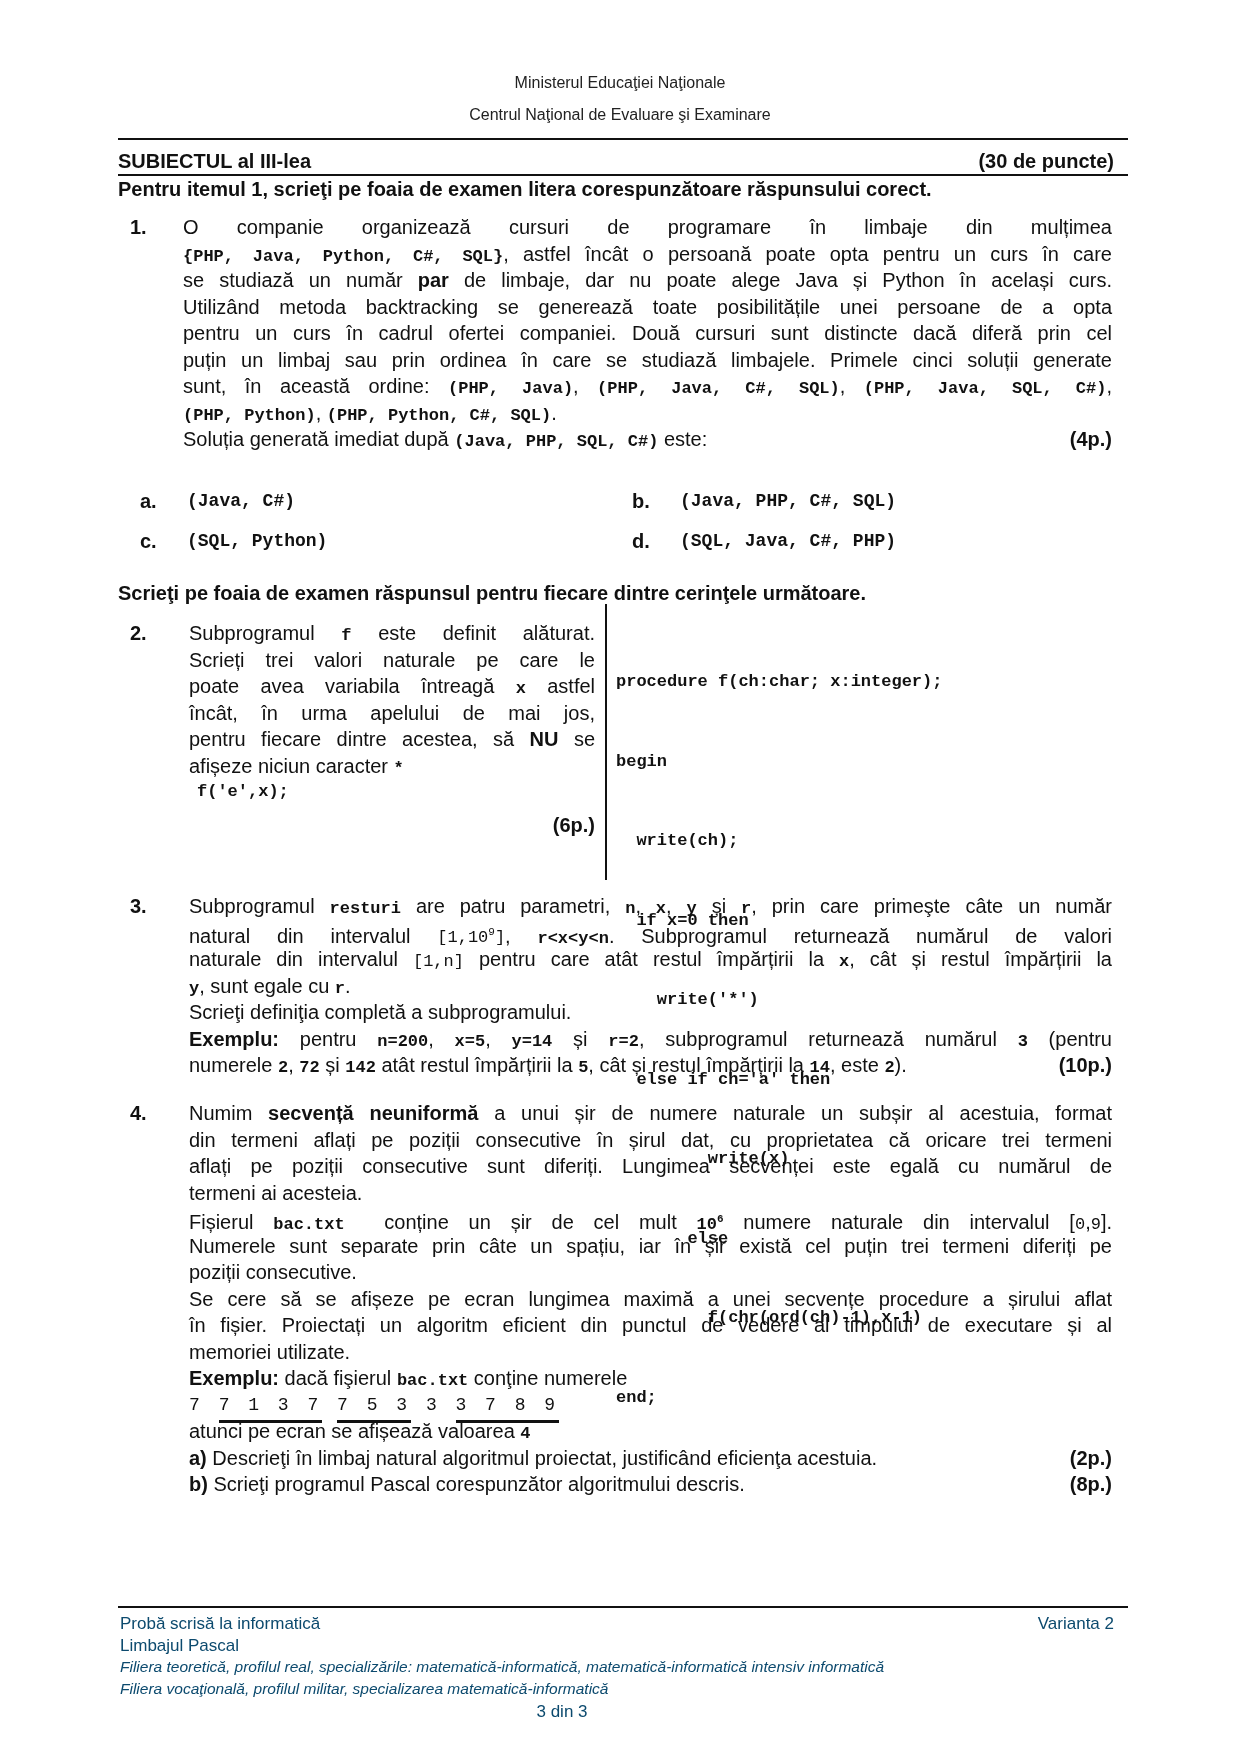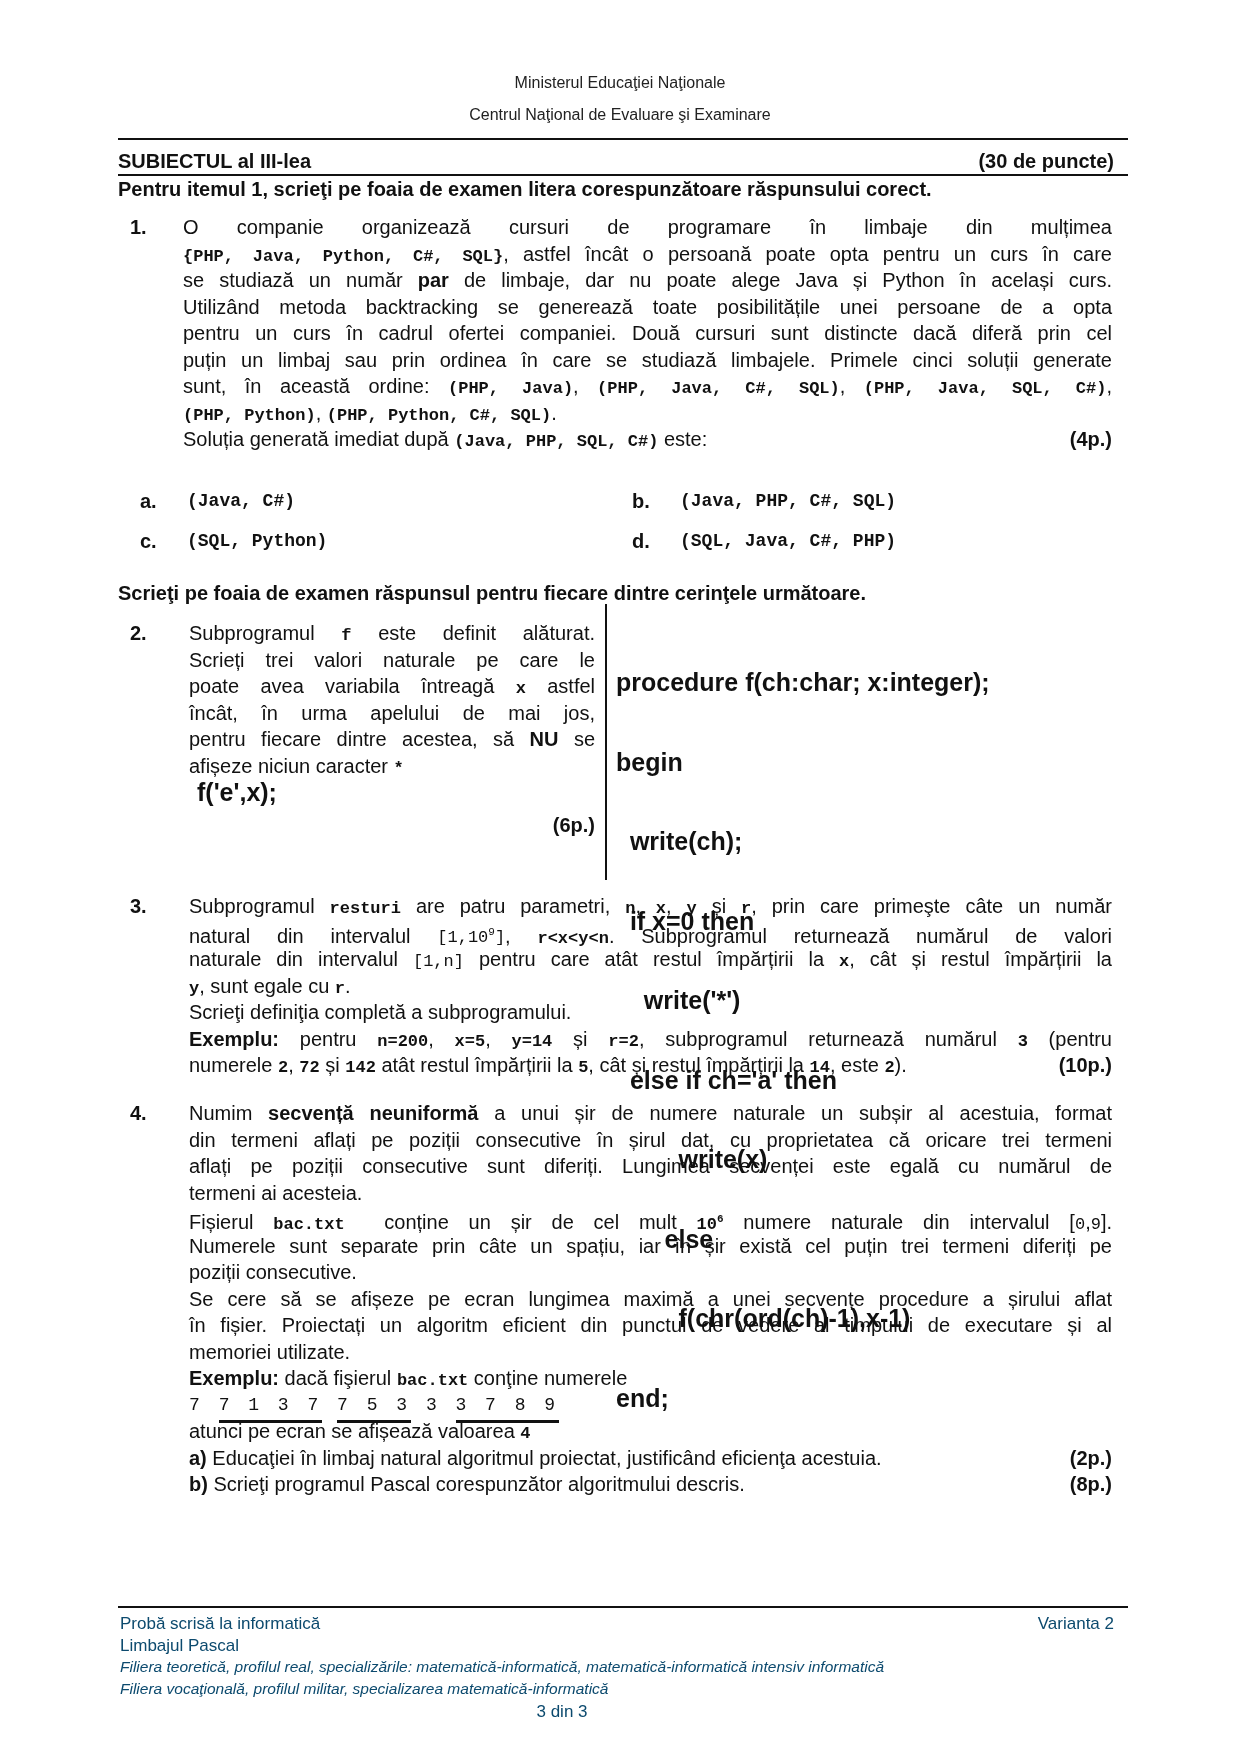--- a/index.html
+++ b/index.html
@@ -11,21 +11,21 @@
     .abs { position: absolute; }
     .t { font-size: 20px; line-height: 26.5px; }
     .b { font-weight: bold; text-align: right; }
     .mono { font-family: "Liberation Mono", monospace; font-weight: bold; font-size: 17px; }
     .num { position: absolute; left: 130px; font-weight: bold; font-size: 20px; }
     .line { white-space: nowrap; display: block; height: 26.5px; }
     .jl { display: block; text-align: justify; text-align-last: justify; height: 26.5px; }
     .pts { position: absolute; right: 0; font-weight: bold; }
     .opt-l { position: absolute; font-weight: bold; font-size: 20px; }
     .opt-v { position: absolute; font-family: "Liberation Mono", monospace; font-size: 18px; font-weight: bold; }
-    .code { font-family: Liberation Sans, sans-serif; font-weight: bold; font-size: 25px; line-height: 26.5px; white-space: pre; }
+    .code { font-family: Liberation Mono, monospace; font-weight: bold; font-size: 17px; line-height: 26.5px; white-space: pre; }
     .vbar { position: absolute; border-left: 2px solid #111; }
     .seq span { display: inline-block; margin-right: 0; }
     .ul { border-bottom: 3px solid #111; padding-bottom: 2px; }
     sup { font-size: 11px; }
     .foot { position: absolute; left: 120px; font-size: 17px; color: #0c4a6e; }
     .it { font-style: italic; }
   </style>
 </head>
 <body>
 
@@ -120,21 +120,21 @@
     <span class="line">memoriei utilizate.</span>
     <span class="line"><b>Exemplu:</b> dacă fişierul <span class="mono">bac.txt</span> conţine numerele</span>
     <span class="line mono seq" style="letter-spacing:4px; font-weight:normal; font-size:18px;">
       <span>7</span>
       <span class="ul">7 1 3 7</span>
       <span class="ul">7 5 3</span>
       <span>3</span>
       <span class="ul">3 7 8 9</span>
     </span>
     <span class="line"><span>atunci pe ecran se afișează valoarea</span> <span class="mono">4</span></span>
-    <span class="line" style="position:relative;"><b>a)</b> <span>Educaţiei în limbaj natural algoritmul proiectat, justificând eficienţa acestuia.</span><span class="pts">(2p.)</span></span>
+    <span class="line" style="position:relative;"><b>a)</b> <span>Descrieţi în limbaj natural algoritmul proiectat, justificând eficienţa acestuia.</span><span class="pts">(2p.)</span></span>
     <span class="line" style="position:relative;"><b>b)</b> <span>Scrieţi programul Pascal  corespunzător algoritmului descris.</span><span class="pts">(8p.)</span></span>
   </div>
 
   <div class="rule" style="top:1606px;"></div>
   <div class="foot" style="top:1614px;">Probă scrisă la informatică</div>
   <div class="foot" style="top:1614px; left:auto; right:126px;">Varianta 2</div>
   <div class="foot" style="top:1636px;">Limbajul Pascal</div>
   <div class="foot it" style="top:1658px; font-size:15.5px;">Filiera teoretică, profilul real, specializările: matematică-informatică, matematică-informatică intensiv informatică</div>
   <div class="foot it" style="top:1680px; font-size:15.5px;">Filiera vocaţională, profilul militar, specializarea matematică-informatică</div>
   <div class="foot" style="top:1702px; left:16px; width:1092px; text-align:center;">3 din 3</div>

